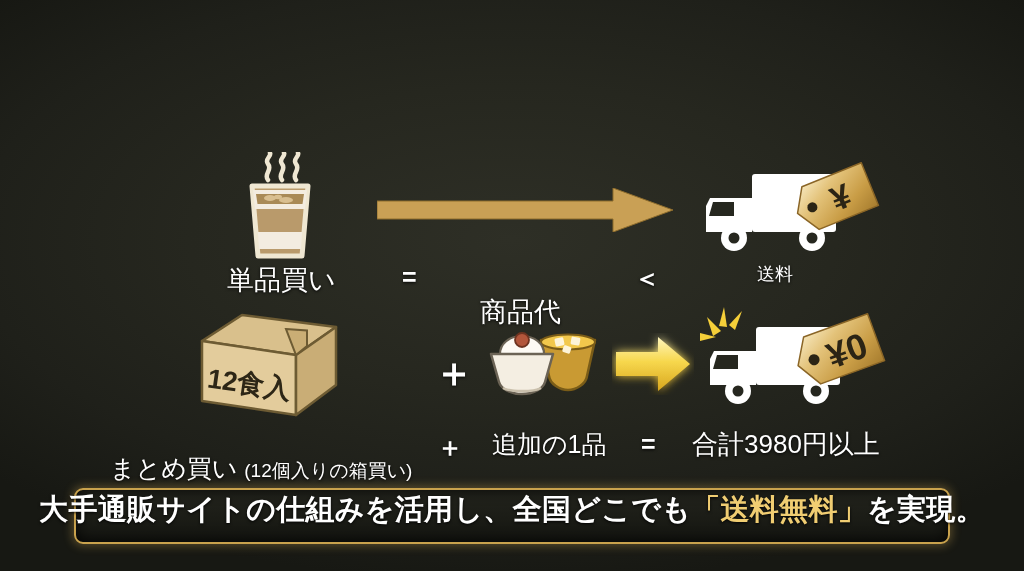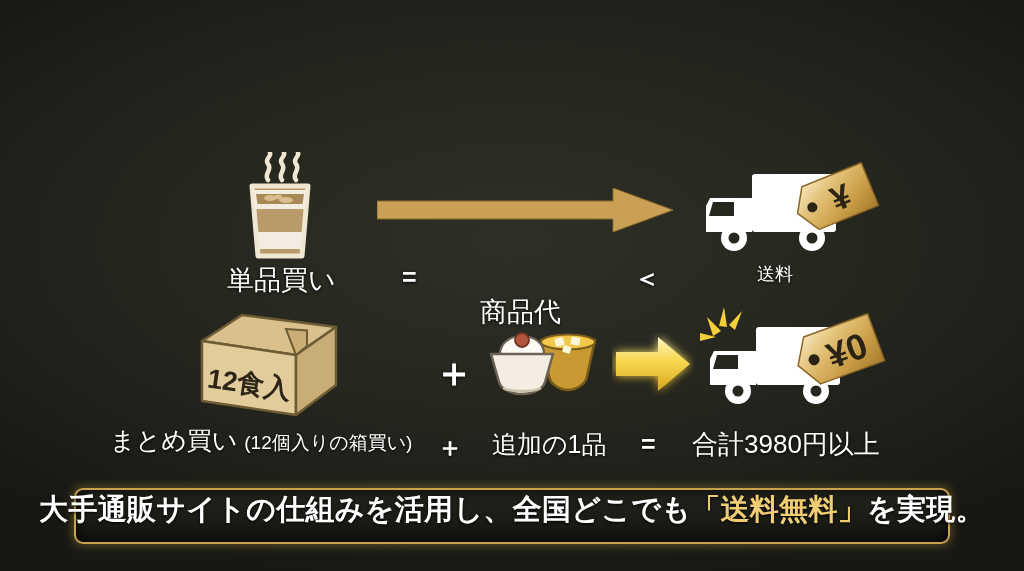--- a/index.html
+++ b/index.html
@@ -87,21 +87,21 @@
   #op-lt        { left: 634px; top: 261px; font-size: 26px; }
   #label-soryo  { left: 757px; top: 262px; font-size: 18px; }
 
   
   #box-icon   { left: 196px; top: 311px; width: 146px; height: 108px; }
   #op-plus1   { left: 434px; top: 345px; font-size: 40px; }
   #meal-icon  { left: 483px; top: 322px; width: 118px; height: 76px; }
   #arrow2     { left: 612px; top: 333px; width: 82px; height: 62px; }
   #truck2     { left: 696px; top: 305px; width: 198px; height: 110px; }
 
-  #label-matome  { left: 110px; top: 424px; font-size: 25px; }
+  #label-matome  { left: 110px; top: 452px; font-size: 25px; }
   #label-matome .sub { font-size: 19px; }
   #op-plus2      { left: 437px; top: 430px; font-size: 26px; }
   #label-tsuika  { left: 492px; top: 428px; font-size: 25px; }
   #op-equals2    { left: 641px; top: 430px; font-size: 25px; }
   #label-goukei  { left: 692px; top: 427px; font-size: 26px; }
 
   
   #banner {
     position: absolute;
     left: 74px;

